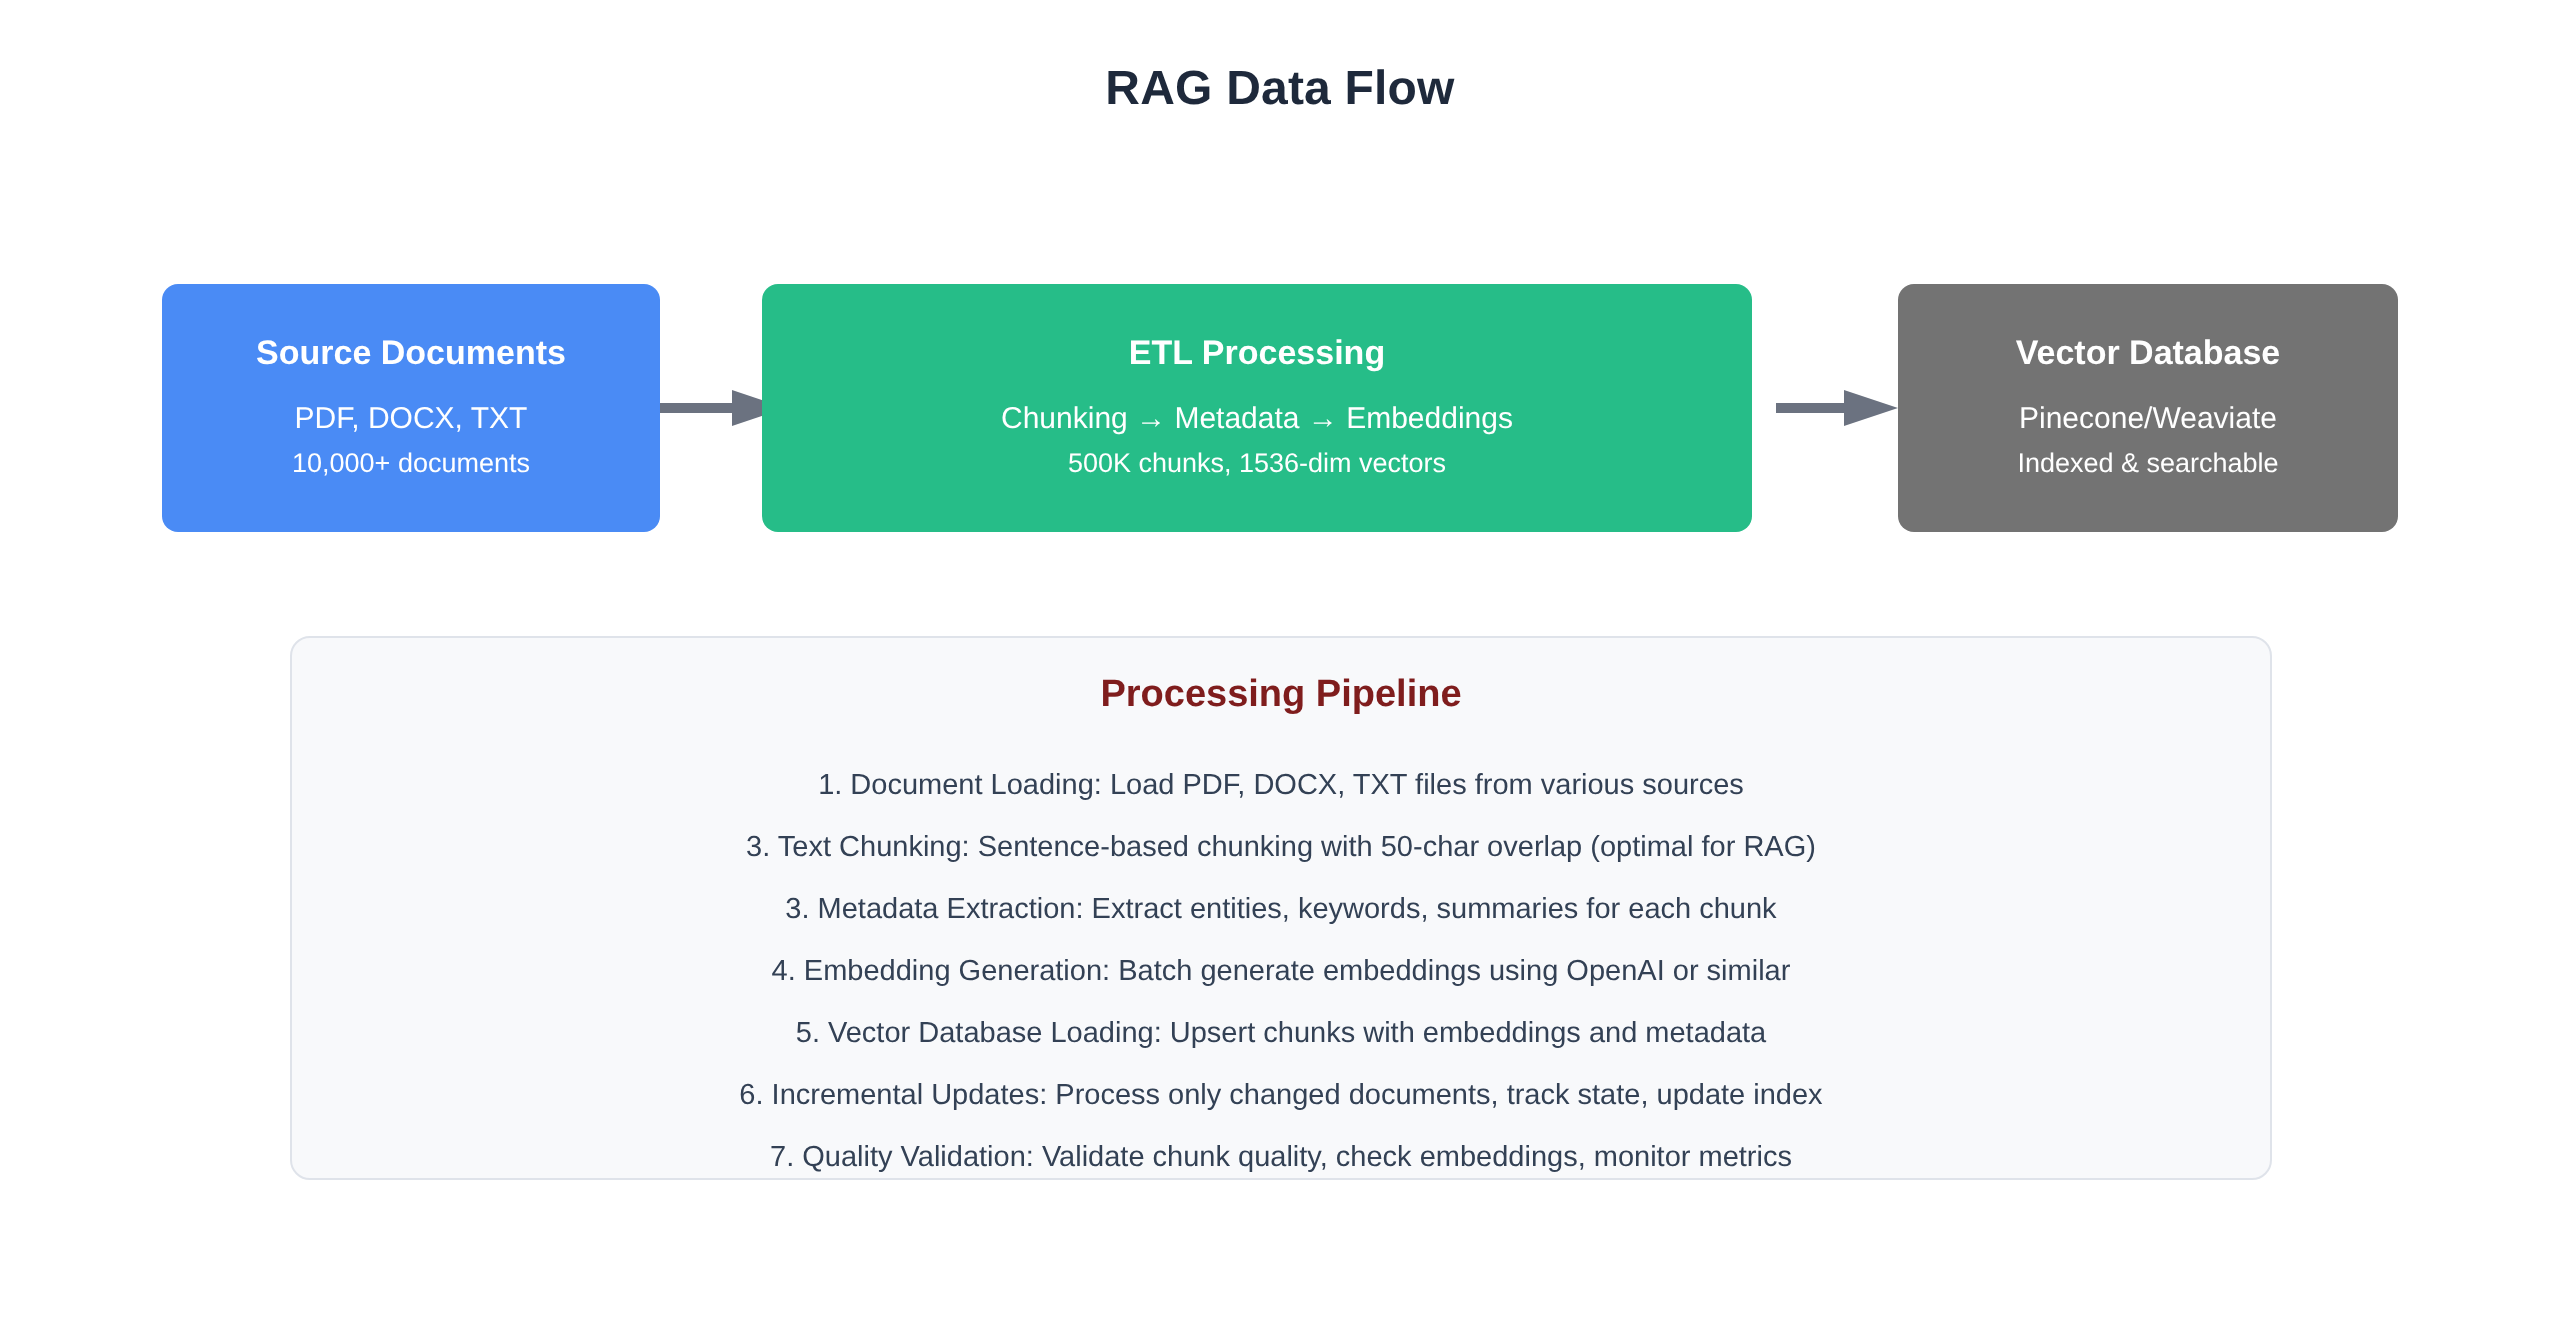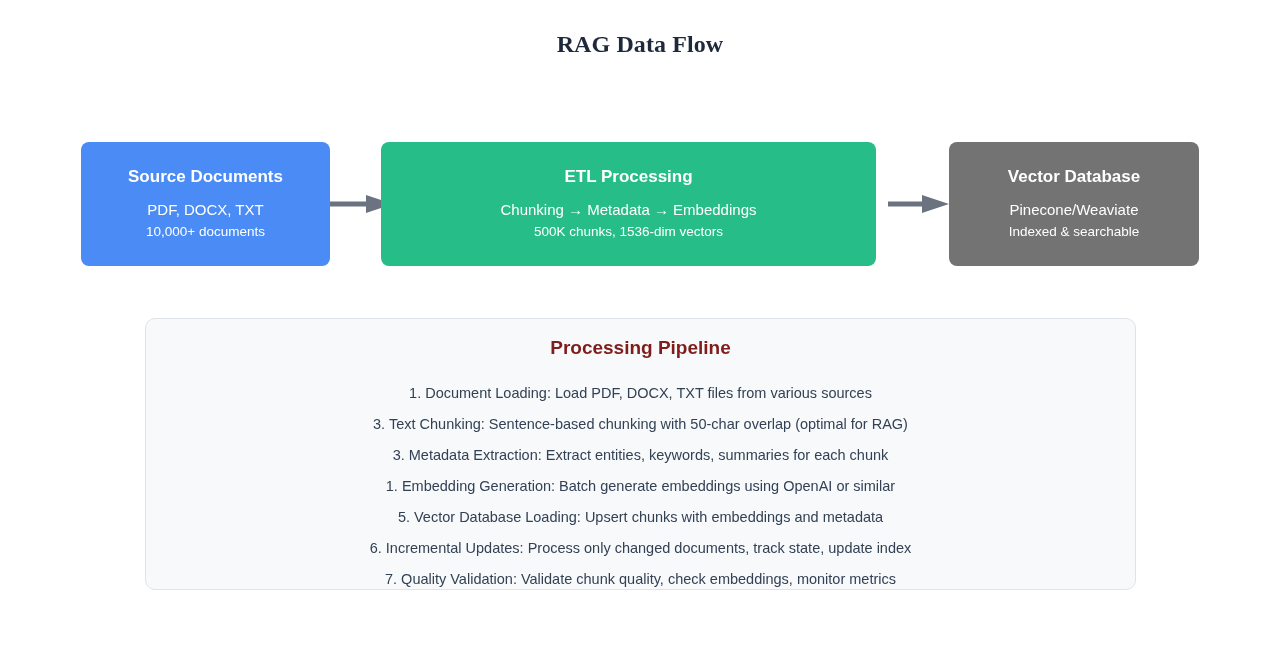--- a/index.html
+++ b/index.html
@@ -18,21 +18,20 @@
   .page-title {
     position: absolute;
     top: 31px;
     left: 0;
     width: 1280px;
     text-align: center;
     font-size: 24px;
     font-weight: bold;
     color: #1e293b;
     letter-spacing: 0.1px;
-    font-family: Liberation Serif, serif;
   }
 
   
   .flow-row {
     position: absolute;
     top: 142px;
     left: 81px;
     width: 1064px;
     height: 124px;
   }
@@ -152,18 +151,18 @@
   </div>
 
 </div>
 
 <div class="pipeline-panel">
   <div class="panel-title">Processing Pipeline</div>
   <ul class="steps-list">
     <li class="step-item">1. Document Loading: Load PDF, DOCX, TXT files from various sources</li>
     <li class="step-item">3. Text Chunking: Sentence-based chunking with 50-char overlap (optimal for RAG)</li>
     <li class="step-item">3. Metadata Extraction: Extract entities, keywords, summaries for each chunk</li>
-    <li class="step-item">1. Embedding Generation: Batch generate embeddings using OpenAI or similar</li>
+    <li class="step-item">4. Embedding Generation: Batch generate embeddings using OpenAI or similar</li>
     <li class="step-item">5. Vector Database Loading: Upsert chunks with embeddings and metadata</li>
     <li class="step-item">6. Incremental Updates: Process only changed documents, track state, update index</li>
     <li class="step-item">7. Quality Validation: Validate chunk quality, check embeddings, monitor metrics</li>
   </ul>
 </div>
 
 </body></html>

